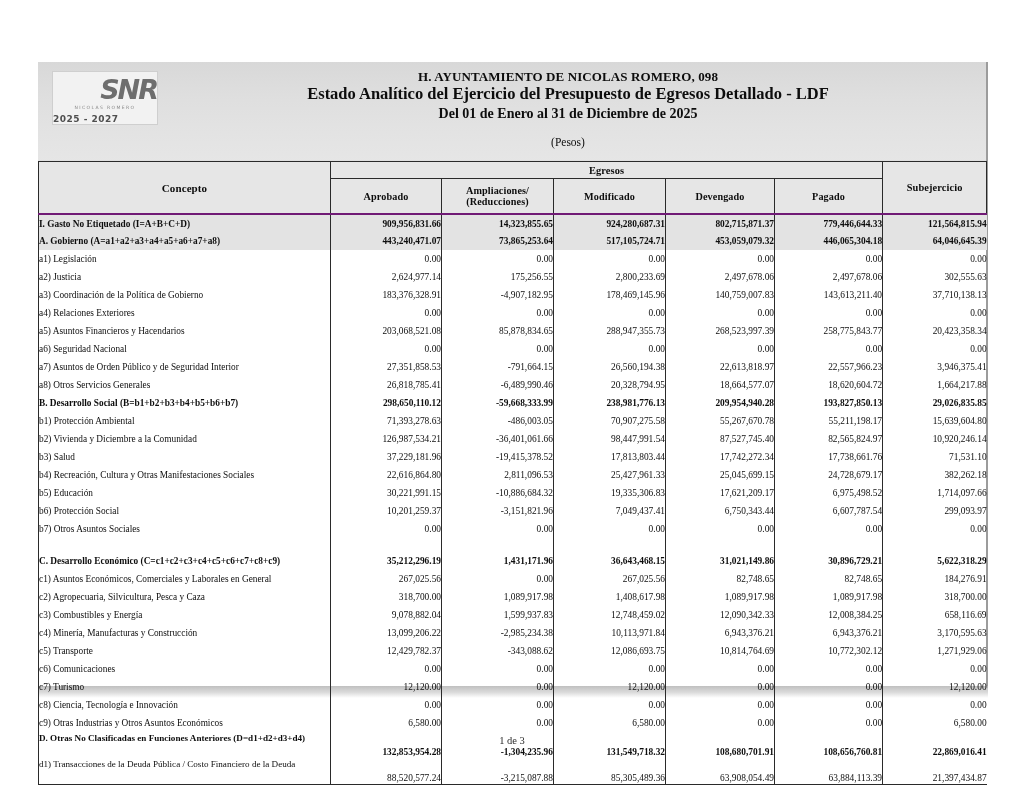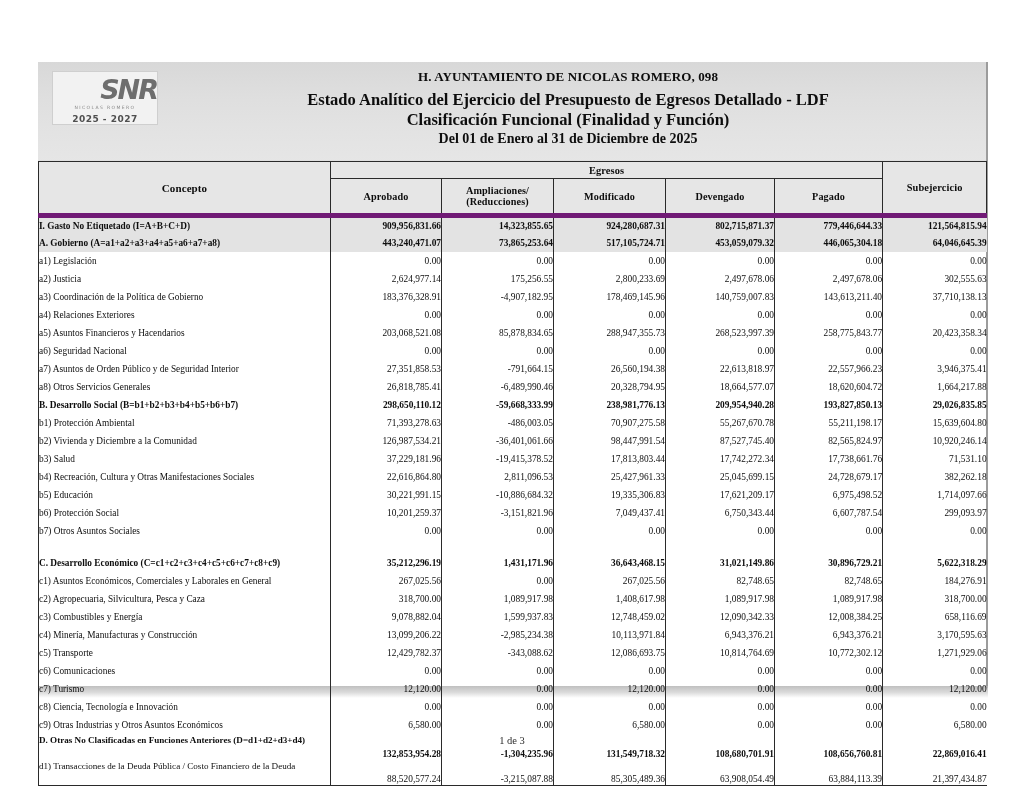--- a/index.html
+++ b/index.html
@@ -113,38 +113,37 @@
     font-size: 4.5px;
     letter-spacing: 1.4px;
     color: #8a8a8a;
     line-height: 6px;
   }
   #logo-years {
     position: absolute;
     left: 0;
     top: 42px;
     width: 104px;
-    text-align: center;
     font-family: "DejaVu Sans", sans-serif;
     font-weight: bold;
     font-size: 9px;
     letter-spacing: .5px;
     color: #4f4f4f;
   }
 
   #title-block {
     position: absolute;
     left: 120px;
     top: 6px;
     width: 820px;
     text-align: center;
   }
   .t-line { line-height: 1.14; }
   #title-1 { font-size: 13px; font-weight: bold; letter-spacing: .1px; }
-  #title-2 { font-size: 16.5px; font-weight: bold; margin-top: 6px; }
+  #title-2 { font-size: 16.5px; font-weight: bold; margin-top: 0; }
   #title-3 { font-size: 16.5px; font-weight: bold; margin-top: 1px; }
   #title-4 { font-size: 14px; font-weight: bold; margin-top: 2px; }
   #title-5 { font-size: 11.5px; font-weight: normal; margin-top: 14px; }
 
   
   #table-wrap {
     position: absolute;
     left: 38px;
     top: 161px;
     width: 948px;
@@ -191,21 +190,21 @@
   }
   .c-num.last { border-right: none; }
   tr.row { height: 18px; }
   tr.row-tall { height: 26px; }
   tr.spacer { height: 14px; }
   tr.shaded .c-concept,
   tr.shaded .c-num { background: #e3e3e3; }
   tr.bold .c-concept,
   tr.bold .c-num { font-weight: bold; }
   tr.topline .c-concept,
-  tr.topline .c-num { border-top: 5px solid #701a75; }
+  tr.topline .c-num { border-top: 2px solid #701a75; }
   tr.botline .c-concept,
   tr.botline .c-num { border-bottom: 1px solid #2a2a2a; }
 
   .wrap2 {
     white-space: normal;
     line-height: 1.12;
     font-size: 9.1px;
   }
   .c-num.align-bottom { vertical-align: bottom; padding-bottom: 1px; }
   .c-concept.align-top { vertical-align: top; padding-top: 1px; }
@@ -236,21 +235,20 @@
 
   <div id="logo-box">
     <div id="logo-mark">SNR</div>
     <div id="logo-sub">NICOLAS ROMERO</div>
     <div id="logo-years">2025 - 2027</div>
   </div>
 
   <div id="title-block">
     <div class="t-line" id="title-1">H. AYUNTAMIENTO DE NICOLAS ROMERO, 098</div>
     <div class="t-line" id="title-2">Estado Analítico del Ejercicio del Presupuesto de Egresos Detallado - LDF</div>
-    <div class="t-line" id="title-3">Clasificación Funcional (Finalidad y Función)</div>
     <div class="t-line" id="title-4">Del 01 de Enero al 31 de Diciembre de 2025</div>
     <div class="t-line" id="title-5">(Pesos)</div>
   </div>
 
 </div>
 
 <div id="table-wrap">
   <table class="ldf">
     <colgroup>
       <col style="width:292px">

